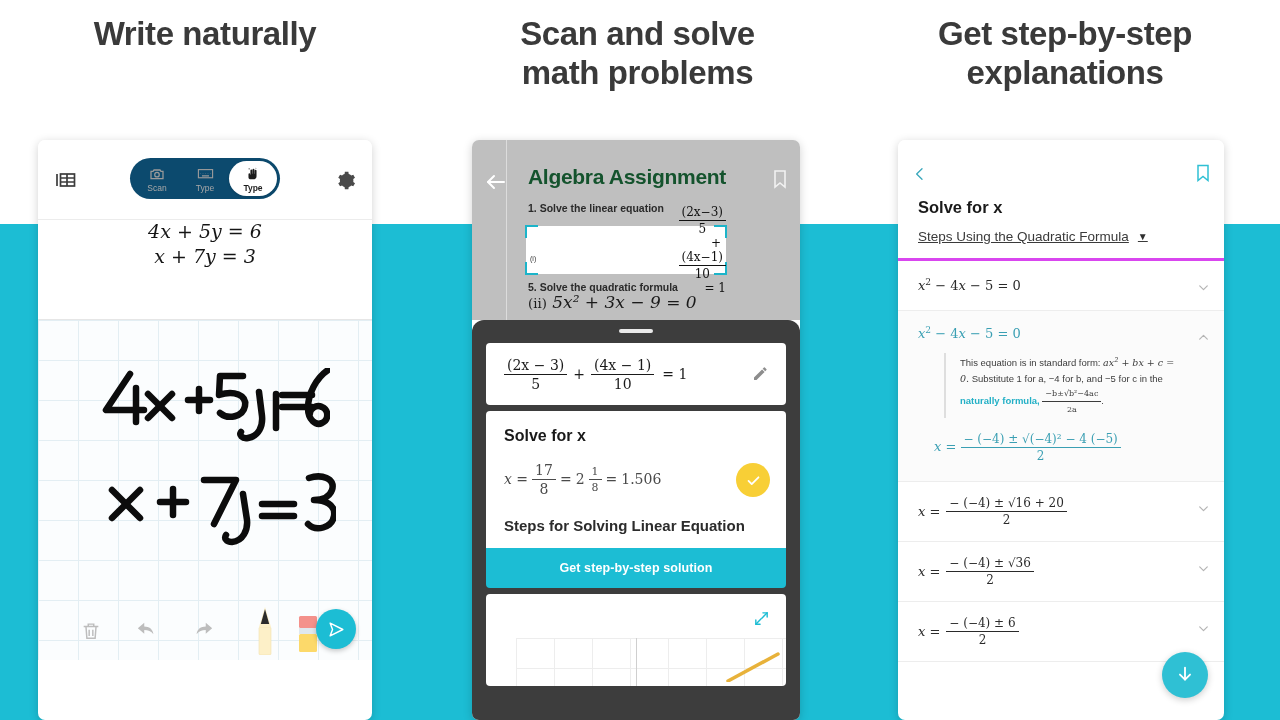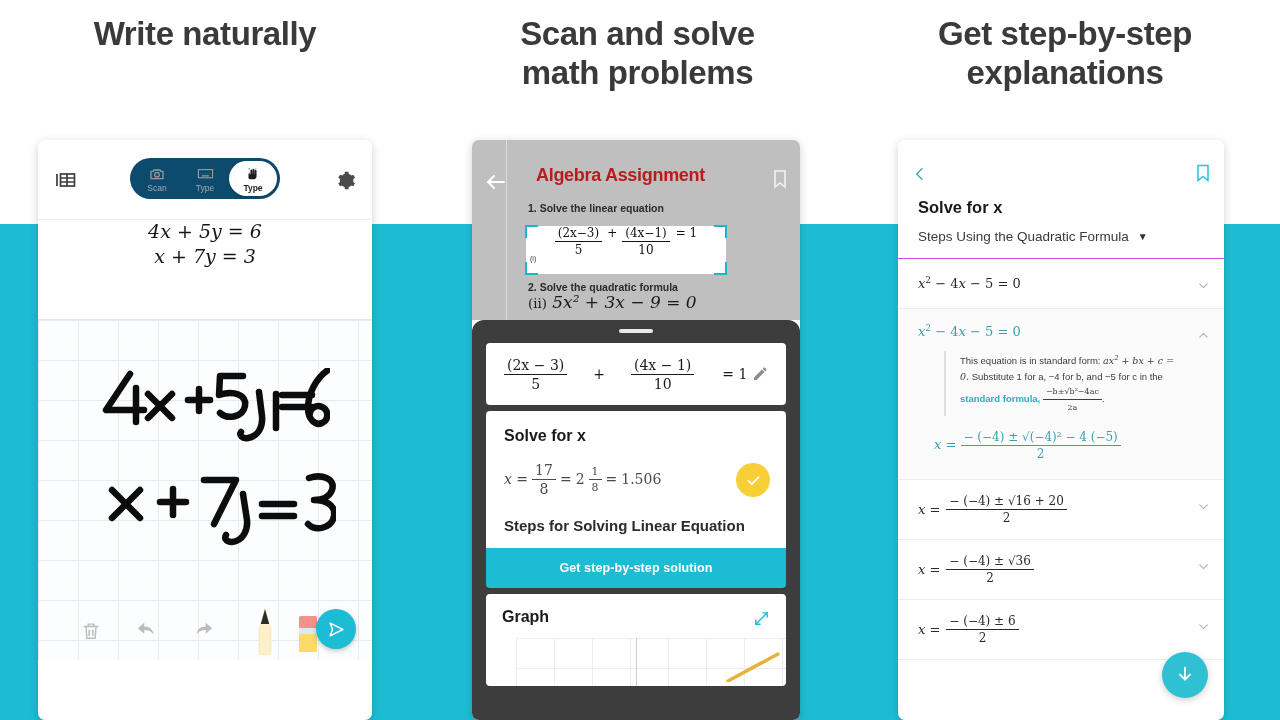--- a/index.html
+++ b/index.html
@@ -142,43 +142,42 @@
     height: 180px;
     background: #bfbfbf;
     overflow: hidden;
   }
   .p2-scan .scan-paperline {
     position:absolute; left: 34px; top:0; bottom:0; width:1px; background: rgba(255,255,255,.45);
   }
   .p2-back { position: absolute; left: 12px; top: 30px; color: #ffffff; width: 24px; height: 24px; }
   .p2-title {
     position: absolute; left: 56px; top: 25px;
-    font-size: 18px; font-weight: bold; color: #b91c1c;
+    font-size: 21px; font-weight: bold; color: #14532d;
     letter-spacing: -0.3px;
-    margin-left: 8px;
   }
   .p2-bookmark { position: absolute; right: 12px; top: 29px; color: #f2f2f2; width: 16px; height: 20px; }
   .p2-q1 {
     position: absolute; left: 56px; top: 62px;
     font-size: 10.5px; font-weight: bold; color: #2a2a2a;
   }
   .scan-box {
     position: absolute; left: 54px; top: 86px;
     width: 200px; height: 48px;
     background: #ffffff;
   }
   .corner { position: absolute; width: 13px; height: 13px; border: 2.5px solid #1cb4c9; }
   .corner.tl { left: -1px; top: -1px;  border-right: none; border-bottom: none; }
   .corner.tr { right: -1px; top: -1px; border-left: none;  border-bottom: none; }
   .corner.bl { left: -1px; bottom: -1px; border-right: none; border-top: none; }
   .corner.br { right: -1px; bottom: -1px; border-left: none; border-top: none; }
   .scan-eq {
     position:absolute; inset:0;
-    display:flex; align-items:flex-start; justify-content:center;
-    font-family:"DejaVu Serif", serif; font-size: 12px; color:#111;
+    display:flex; align-items:flex-end; justify-content:center;
+    font-family:"DejaVu Serif", serif; font-size: 12px; color:#111;flex-direction:column;
   }
   .scan-label { position:absolute; left: 4px; bottom: 12px; font-size: 7px; color:#333; }
   .p2-q2 {
     position: absolute; left: 56px; top: 141px;
     font-size: 10.5px; font-weight: bold; color: #2a2a2a;
   }
   .p2-q2eq {
     position: absolute; left: 56px; top: 152px;
     font-family:"DejaVu Serif", serif; font-style: italic;
     font-size: 17px; color: #1a1a1a;
@@ -196,21 +195,21 @@
     background: #ffffff;
     border-radius: 4px;
     margin-bottom: 6px;
     position: relative;
   }
   .card-eq {
     height: 62px;
     display: flex; align-items: center;
     padding-left: 18px;
     font-family: "DejaVu Serif", serif;
-    font-size: 14px; color: #1a1a1a; gap: 20px;
+    font-size: 14px; color: #1a1a1a;
   }
   .card-eq .pencil { position: absolute; right: 18px; top: 23px; width: 16px; height: 16px; color: #8d8d8d; }
 
   .card-solve { padding: 16px 18px 14px; position: relative; }
   .card-solve h3 { font-size: 16px; font-weight: bold; color: #1a1a1a; margin-bottom: 16px; }
   .card-solve .ansrow {
     font-family: "DejaVu Serif", serif; font-size: 14px; color: #4a4a4a;
     display:flex; align-items:center; gap:4px;
     min-height: 36px;
   }
@@ -251,21 +250,22 @@
 
   .p3-head { height: 52px; position: relative; background: #fff; }
   .p3-back { position: absolute; left: 14px; top: 26px; width: 16px; height: 16px; color: #3aa8bc; }
   .p3-bm   { position: absolute; right: 14px; top: 24px; width: 14px; height: 18px; color: #2fc0d4; }
 
   .p3-title { padding: 6px 20px 0; font-size: 16.5px; font-weight: bold; color: #1a1a1a; }
   .p3-sub {
     padding: 12px 20px 14px;
     font-size: 13.5px; color: #3a3a3a;
     display: flex; align-items: center; gap: 9px;
-    border-bottom: 1px solid #d946ef;
+    border-bottom: 3px solid #d946ef;
+    text-decoration: underline;
   }
   .p3-sub .caret { font-size: 10px; color: #2f2f2f; }
 
   .step {
     position: relative;
     padding: 14px 36px 14px 20px;
     border-bottom: 1px solid #ededed;
     font-family: "DejaVu Serif", serif;
     font-size: 13px;
     color: #2a2a2a;
@@ -498,21 +498,21 @@
           </span>
           <span style="padding:0 5px">+</span>
           <span class="frac">
             <span class="num">(4x−1)</span>
             <span class="den">10</span>
           </span>
           <span style="padding-left:6px">= 1</span>
         </div>
       </div>
 
-      <div class="p2-q2">2. Solve the quadratic formula</div>
+      <div class="p2-q2">5. Solve the quadratic formula</div>
       <div class="p2-q2eq">
         <span class="sml" style="font-style:normal">(ii)</span>
         <span>5x² + 3x − 9 = 0</span>
       </div>
     </div>
 
     <div class="p2-sheet">
       <div class="grabber"></div>
 
       <div class="sheet-card">
@@ -558,21 +558,20 @@
               <path d="M5 12.5l4.5 4.5L19 7.5"></path>
             </svg>
           </span>
           <div class="substeps">Steps for Solving Linear Equation</div>
         </div>
       </div>
 
       <div class="cta">Get step-by-step solution</div>
 
       <div class="sheet-card card-graph">
-        <h3>Graph</h3>
         <span class="expand">
           <svg viewBox="0 0 24 24" width="17" height="17" fill="none" stroke="currentColor" stroke-width="2" stroke-linecap="round" stroke-linejoin="round">
             <path d="M14 4h6v6"></path>
               <path d="M10 20H4v-6"></path>
               <path d="M20 4l-7.5 7.5"></path>
               <path d="M4 20l7.5-7.5"></path>
           </svg>
         </span>
         <div class="graph-area">
           <div class="graph-grid"></div>
@@ -622,21 +621,21 @@
       <span class="chev">
         <svg viewBox="0 0 24 24" width="13" height="13" fill="none" stroke="currentColor" stroke-width="2.2" stroke-linecap="round" stroke-linejoin="round">
             <path d="M5 15l7-7 7 7"></path>
           </svg>
       </span>
 
       <div class="expl">
         <span>This equation is in standard form:</span>
         <span class="mi">ax<span class="sup">2</span> + bx + c = 0.</span>
         <span>Substitute 1 for a, −4 for b, and −5 for c in the</span>
-        <span class="link">standard formula,</span>
+        <span class="link">naturally formula,</span>
         <span class="frac sml" style="font-size:8px">
           <span class="num">−b±√b²−4ac</span>
           <span class="den">2a</span>
         </span><span>.</span>
       </div>
 
       <div class="step-formula">
         <span class="it">x =</span>
         <span class="frac" style="font-size:12px">
           <span class="num">− (−4) ± √(−4)² − 4 (−5)</span>

